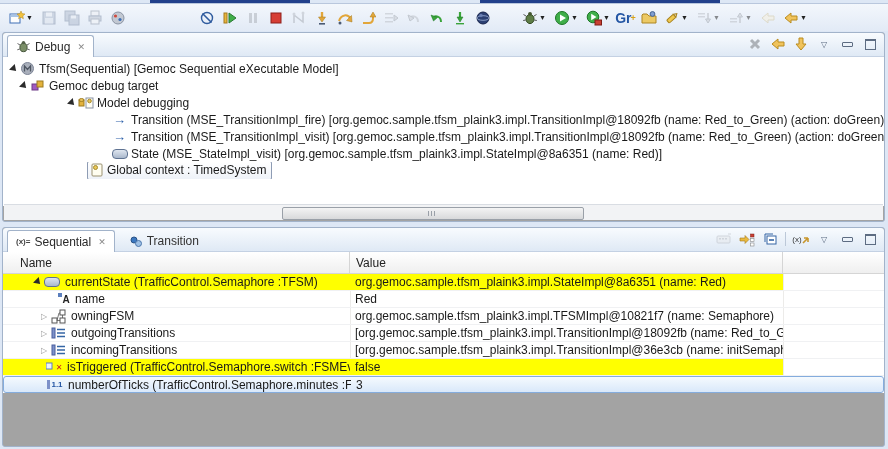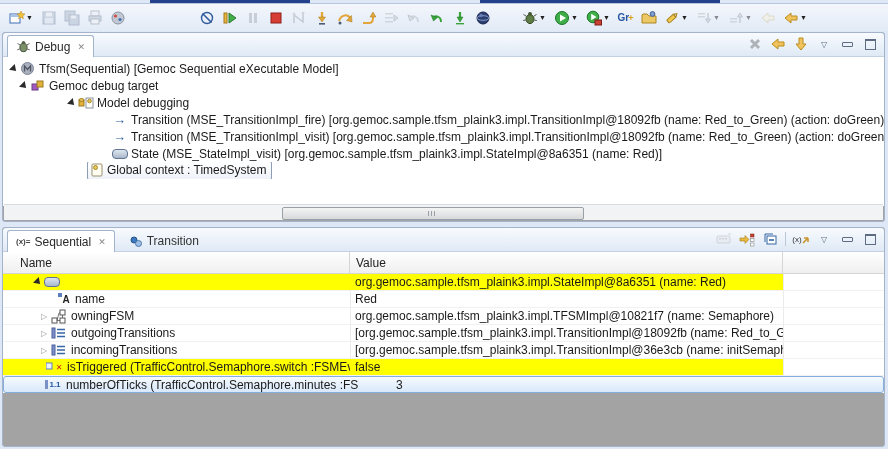--- a/index.html
+++ b/index.html
@@ -80,21 +80,21 @@
   .vrow.hl .vname,.vrow.hl .vvalue{background:#ffff00;}
   .vrow.sel{background:linear-gradient(#f5fafe,#d9e8fa);border:1px solid #84acdd;border-radius:3px;}
   .ind1{padding-left:30px;}
   .ind2{padding-left:50px;}
   .vicon{width:18px;height:15px;display:inline-flex;align-items:center;justify-content:center;flex:none;margin-right:4px;font-size:9px;}
   .attr-a{font-weight:bold;font-size:10px;color:#222;position:relative;}
   .num-glyph{font-size:8px;font-weight:bold;color:#2456a4;border-left:3px solid #7d91c9;padding-left:1px;}
   .redx{color:#c22;font-size:8px;font-weight:bold;}
   .statepill{width:14px;height:8px;border-radius:4px;background:linear-gradient(#dfe6f0,#aab8cc);border:1px solid #5f7392;}
   .vtab-glyph{font-size:8px;font-weight:bold;color:#444;}
-  .gr-glyph{font-size:10px;font-weight:bold;color:#2456a4;}
+  .gr-glyph{font-size:14px;font-weight:bold;color:#2456a4;}
   .gr-plus{color:#d7a21a;font-size:9px;font-weight:bold;margin-left:-1px;}
   .watch-glyph{font-size:8px;color:#333;}
 </style>
 </head>
 <body>
 
 <div class="topstrip"></div>
 
 <div class="main-toolbar">
   <div class="tb-group g1">
@@ -484,20 +484,21 @@
     <div class="vline" style="left:780px;"></div>
 
     <div class="vrow hl">
       <div class="vcell vname ind1">
         <span class="tw">
             <span class="exp"></span>
           </span>
         <span class="vicon">
             <span class="statepill"></span>
           </span>
+        <span>currentState (TrafficControl.Semaphore :TFSM)</span>
       </div>
       <div class="vcell vvalue">org.gemoc.sample.tfsm_plaink3.impl.StateImpl@8a6351 (name: Red)</div>
       <div class="vcell vfill"></div>
     </div>
 
     <div class="vrow">
       <div class="vcell vname ind2">
         <span class="vicon">
             <span class="attr-a">A</span>
             <span class="bluebox" style="position:static;width:4px;height:4px;background:#5b7fbe;margin-left:-12px;margin-top:-8px;"></span>
@@ -573,21 +574,21 @@
             </svg>
             <span class="redx">✕</span>
           </span>
         <span>isTriggered (TrafficControl.Semaphore.switch :FSMEver</span>
       </div>
       <div class="vcell vvalue">false</div>
       <div class="vcell vfill"></div>
     </div>
 
     <div class="vrow sel">
-      <div class="vcell vname" style="margin-left:40px;">
+      <div class="vcell vname" style="padding-left:42px;">
         <span class="vicon">
             <span class="num-glyph">1.1</span>
           </span>
         <span>numberOfTicks (TrafficControl.Semaphore.minutes :FS</span>
       </div>
       <div class="vcell vvalue">3</div>
       <div class="vcell vfill"></div>
     </div>
   </div>
 </div>

